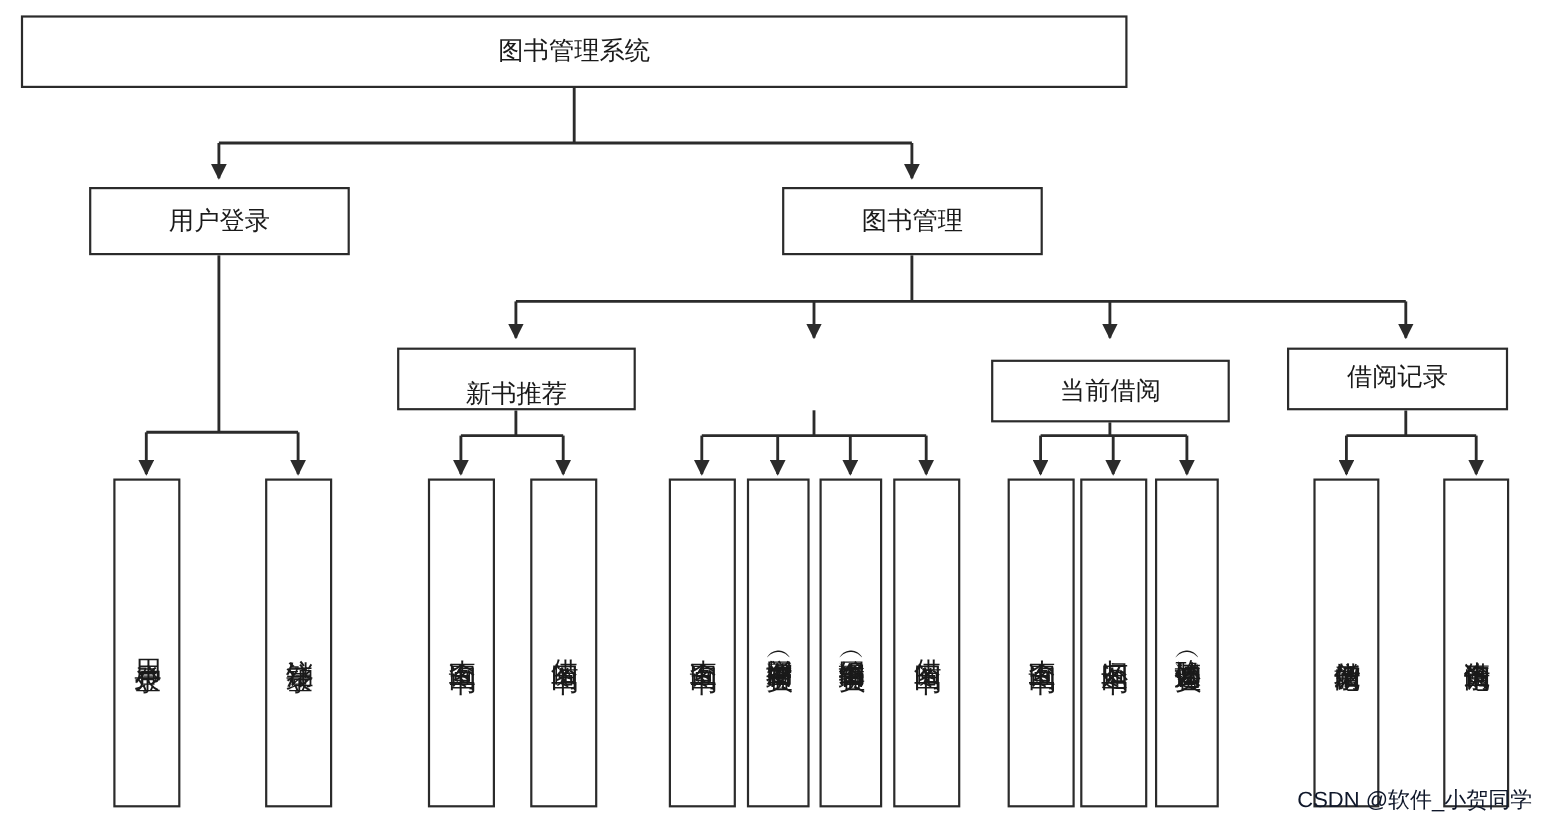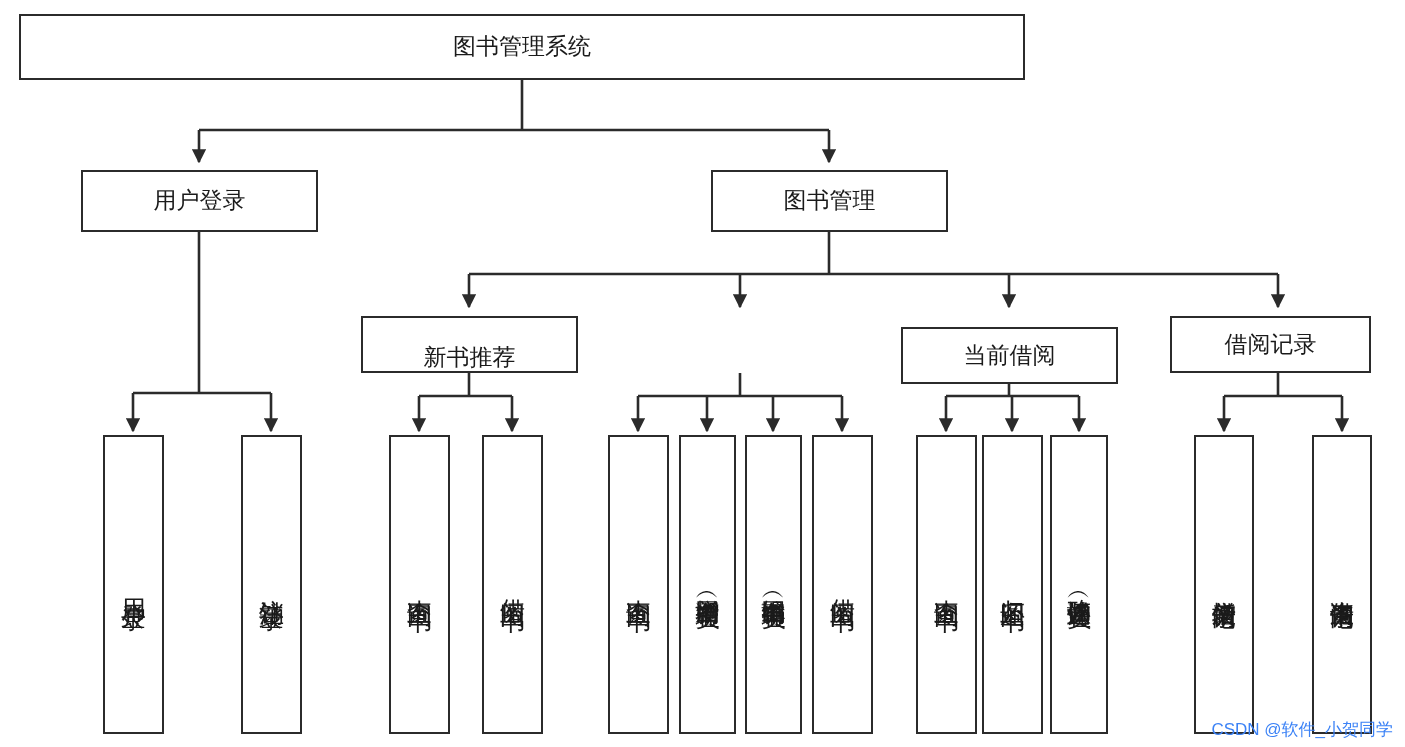--- a/index.html
+++ b/index.html
@@ -56,22 +56,22 @@
     white-space: nowrap;
   }
   .node.vert.small .label {
     font-size: 24px;
     letter-spacing: 1px;
   }
   .watermark {
     position: absolute;
     right: 12px;
     bottom: 6px;
-    font-size: 17px;
-    color: #3b82f6;
+    font-size: 20px;
+    color: #0f172a;
     white-space: nowrap;
   }
 </style>
 </head>
 <body>
 
 <div id="canvas">
 
   <svg class="edges" viewBox="0 0 1405 747" xmlns="http://www.w3.org/2000/svg">
     <defs>
@@ -137,21 +137,21 @@
 
   <div class="node horiz" style="left:361px; top:316px; width:217px; height:57px;align-items:flex-end;">
     <span class="label">新书推荐</span>
   </div>
 
 
   <div class="node horiz" style="left:901px; top:316px; width:217px; height:57px;margin-top:11px;">
     <span class="label">当前借阅</span>
   </div>
 
-  <div class="node horiz" style="left:1170px; top:316px; width:201px; height:57px;">
+  <div class="node horiz" style="left:1170px; top:316px; width:201px; height:57px;font-family:Liberation Mono, monospace;">
     <span class="label">借阅记录</span>
   </div>
 
   <div class="node vert" style="left:103px; top:435px; width:61px; height:299px;">
     <span class="label">用户登录</span>
   </div>
 
   <div class="node vert" style="left:241px; top:435px; width:61px; height:299px;">
     <span class="label">注销登录</span>
   </div>

